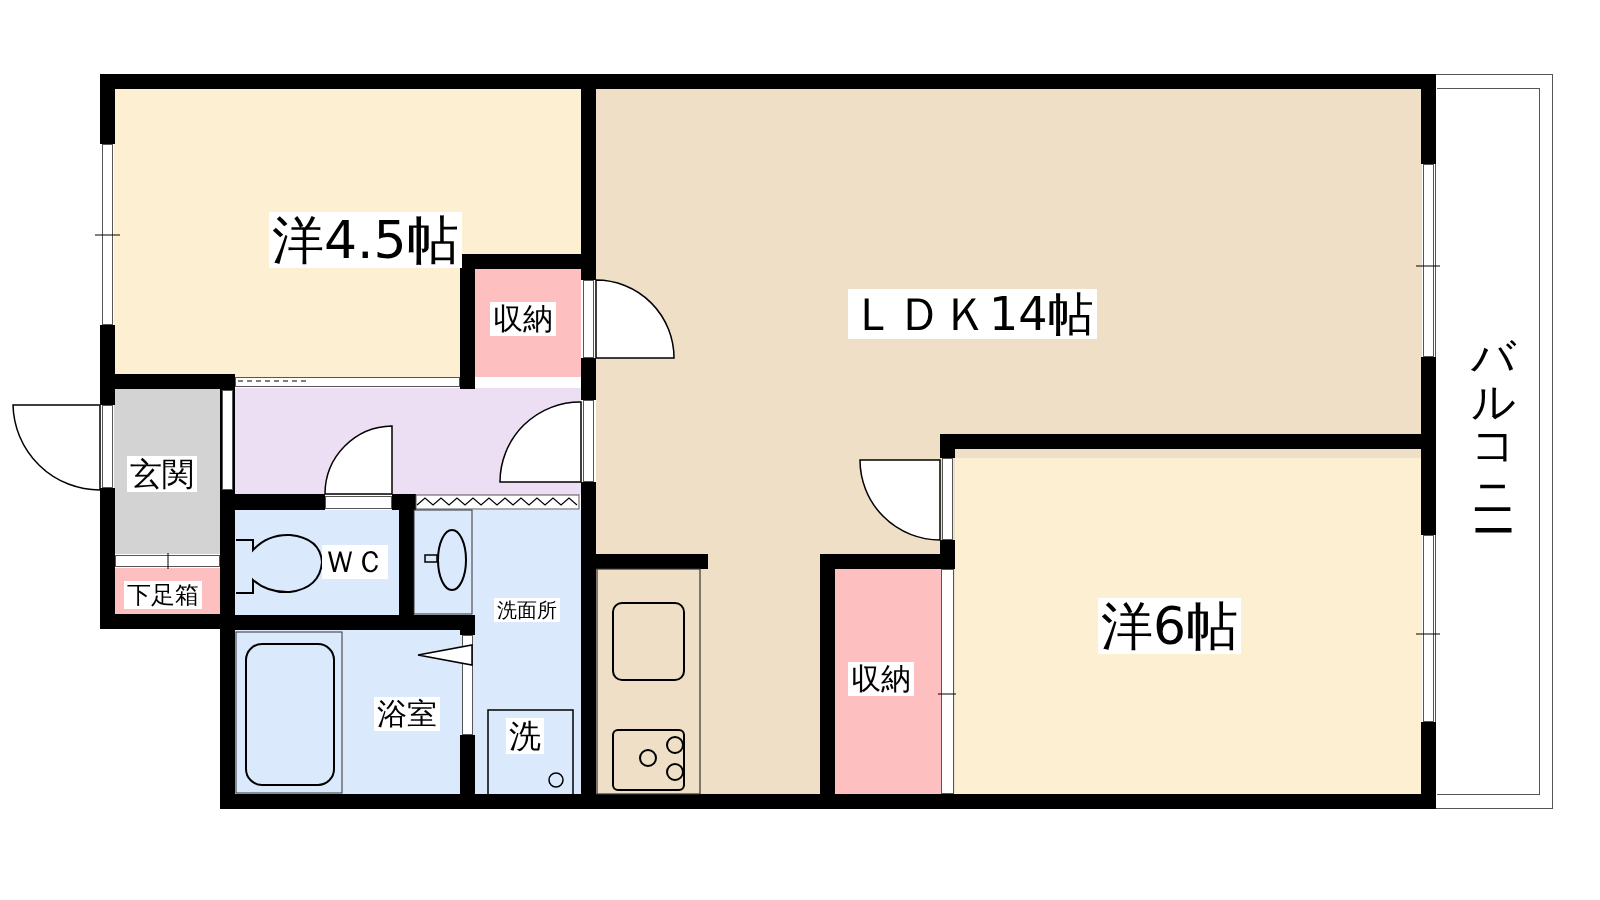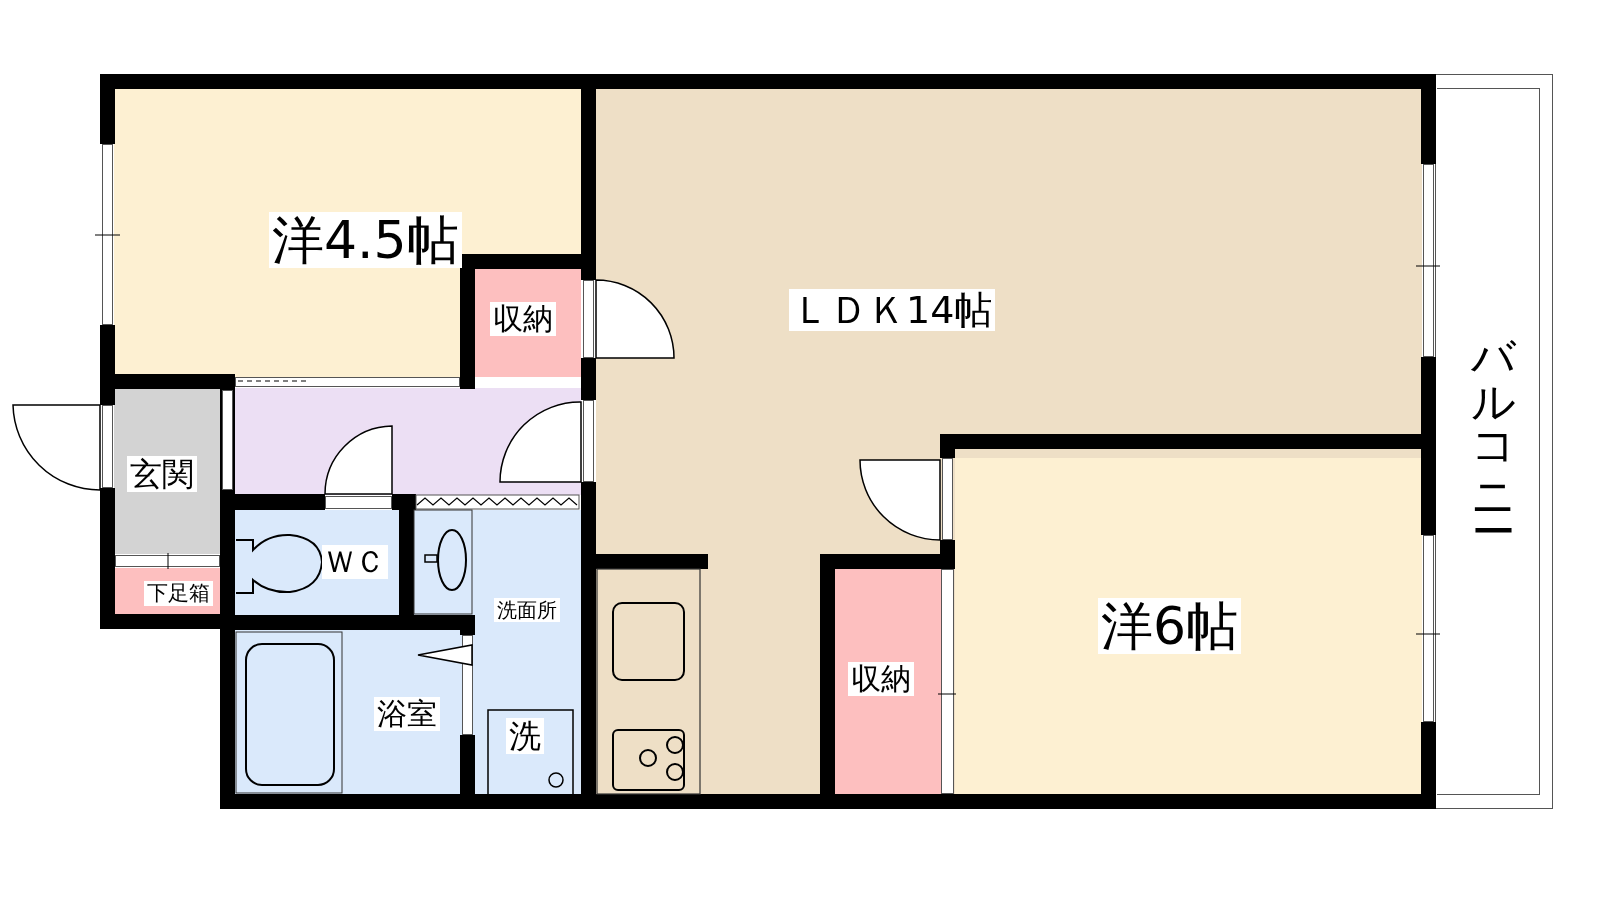--- a/index.html
+++ b/index.html
@@ -128,21 +128,21 @@
 
   <line x1="95" y1="235" x2="120" y2="235" stroke="#000"></line>
   <line x1="1416" y1="266" x2="1440" y2="266" stroke="#000"></line>
   <line x1="1416" y1="634" x2="1440" y2="634" stroke="#000"></line>
   <line x1="938" y1="694" x2="956" y2="694" stroke="#000"></line>
   <line x1="168" y1="553" x2="168" y2="569" stroke="#000"></line>
 </svg>
 
 <div class="lbl" style="left:222px;top:212px;font-size:52px;margin-left:47px;">洋4.5帖</div>
 <div class="lbl" style="left:490px;top:302px;font-size:30px;">収納</div>
-<div class="lbl" style="left:789px;top:289px;font-size:38px;">ＬＤＫ14帖</div>
+<div class="lbl" style="left:848px;top:289px;font-size:46px;">ＬＤＫ14帖</div>
 <div class="lbl" style="left:1098px;top:598px;font-size:52px;">洋6帖</div>
 <div class="lbl" style="left:848px;top:662px;font-size:30px;">収納</div>
 <div class="lbl" style="left:127px;top:456px;font-size:32px;">玄関</div>
-<div class="lbl" style="left:144px;top:581px;font-size:21px;">下足箱</div>
+<div class="lbl" style="left:124px;top:581px;font-size:24px;">下足箱</div>
 <div class="lbl" style="left:322px;top:545px;font-size:30px;">ＷＣ</div>
 <div class="lbl" style="left:494px;top:598px;font-size:20px;text-align:center;">洗面所</div>
 <div class="lbl" style="left:374px;top:697px;font-size:30px;">浴室</div>
 <div class="lbl" style="left:506px;top:718px;font-size:32px;">洗</div>
 
 </body></html>

